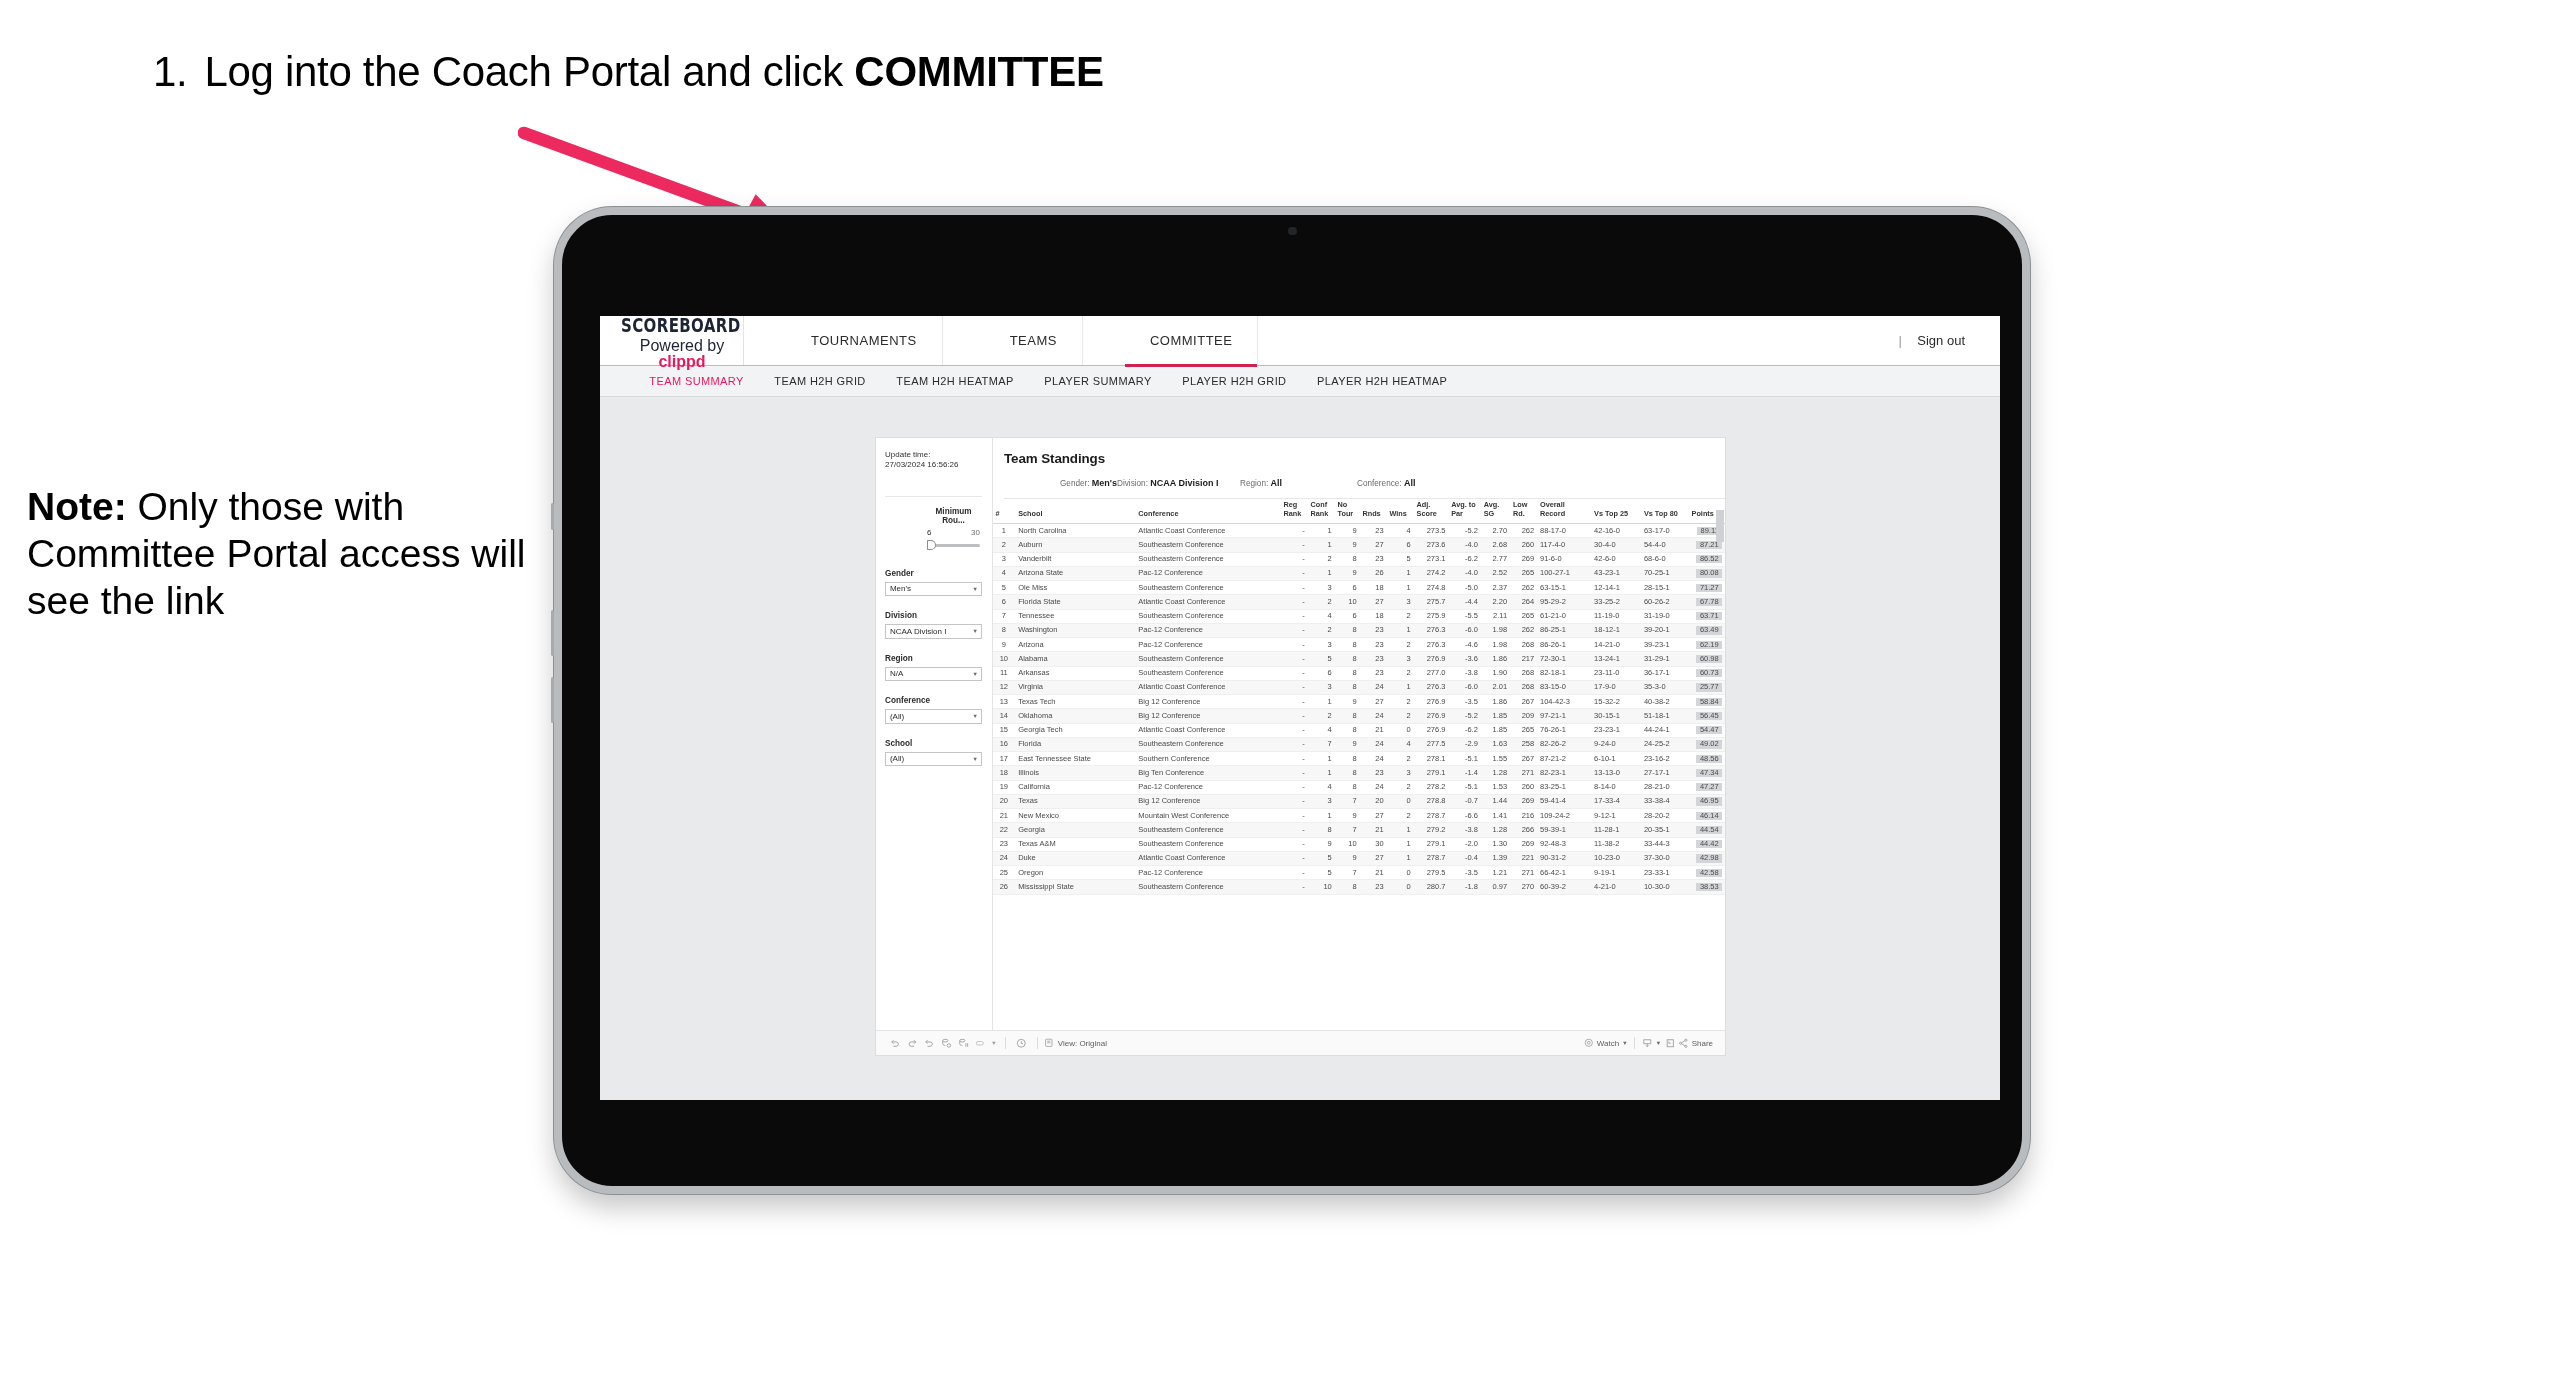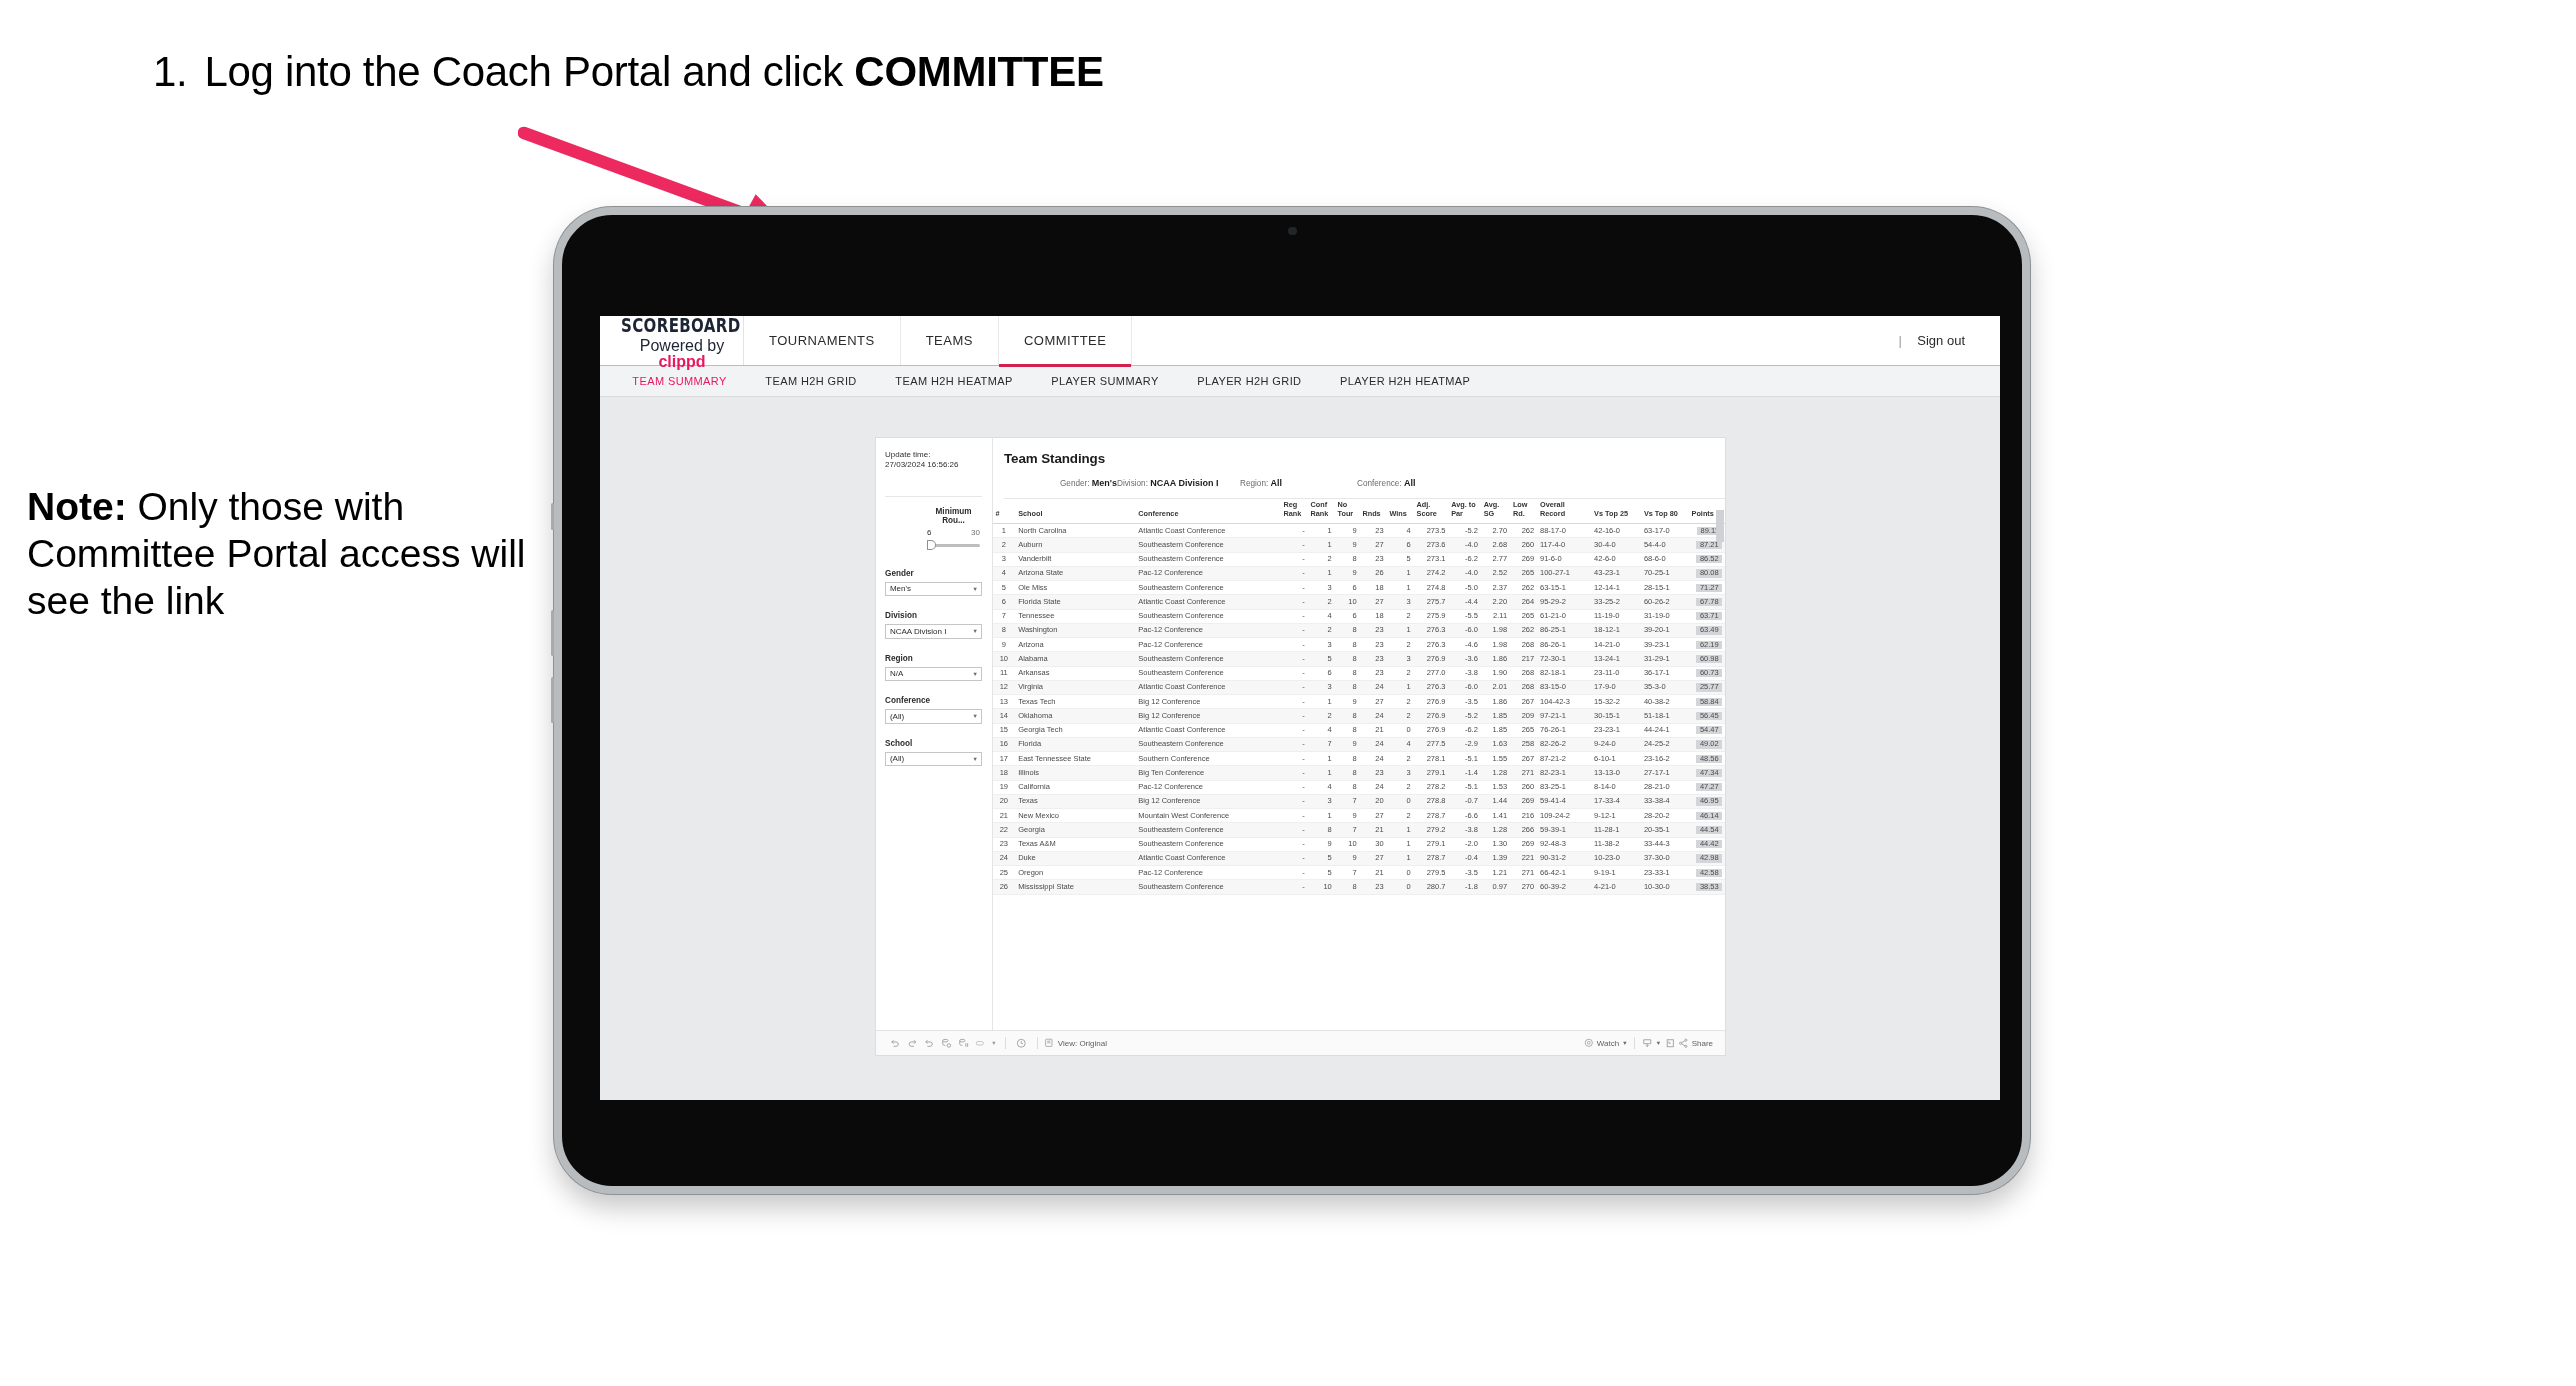--- a/index.html
+++ b/index.html
@@ -67,20 +67,21 @@
     background: #e9eaec;
     overflow: hidden;
   }
 
   
   #topnav {
     height: 50px; background: #fff;
     display: flex; align-items: stretch;
     border-bottom: 1.9px solid #b9bcc0;
     position: relative;
+    gap: 42px;
   }
   .brand {
     width: 144px; padding: 5.8px 0 0 21px;
     border-right: 1px solid #e3e3e3;
     display: flex; flex-direction: column; justify-content: center;
   }
   .brand-title {
     font-family: "DejaVu Sans Condensed", "Liberation Sans Narrow", "Liberation Sans", sans-serif;
     font-weight: 700; font-size: 19px; letter-spacing: 0.4px;
     color: #1d2433; line-height: 1;
@@ -104,23 +105,23 @@
   .signout {
     display: flex; align-items: center; gap: 15.3px;
     padding: 0 35px 0 0; font-size: 13px; color: #2b2b2b;
   }
   .signout .bar { color: #9a9a9a; }
   .signout a { color: #2b2b2b; text-decoration: none; cursor: pointer; }
 
   
   #subnav {
     height: 31px; background: #f2f3f4;
-    display: flex; align-items: center; gap: 8px;
+    display: flex; align-items: center; gap: 0;
     border-bottom: 1px solid #d9dadc;
-    padding-left: 17px;
+    padding-left: 34px;
   }
   .subnav-item {
     font-size: 11px; letter-spacing: 0.4px; color: #2b2b2b;
     padding: 0 15.3px; cursor: pointer;
     font-family: "Liberation Sans Narrow", "Liberation Sans", sans-serif;
   }
   .subnav-item.active { color: #e8185d; }
 
   
   #canvas {

